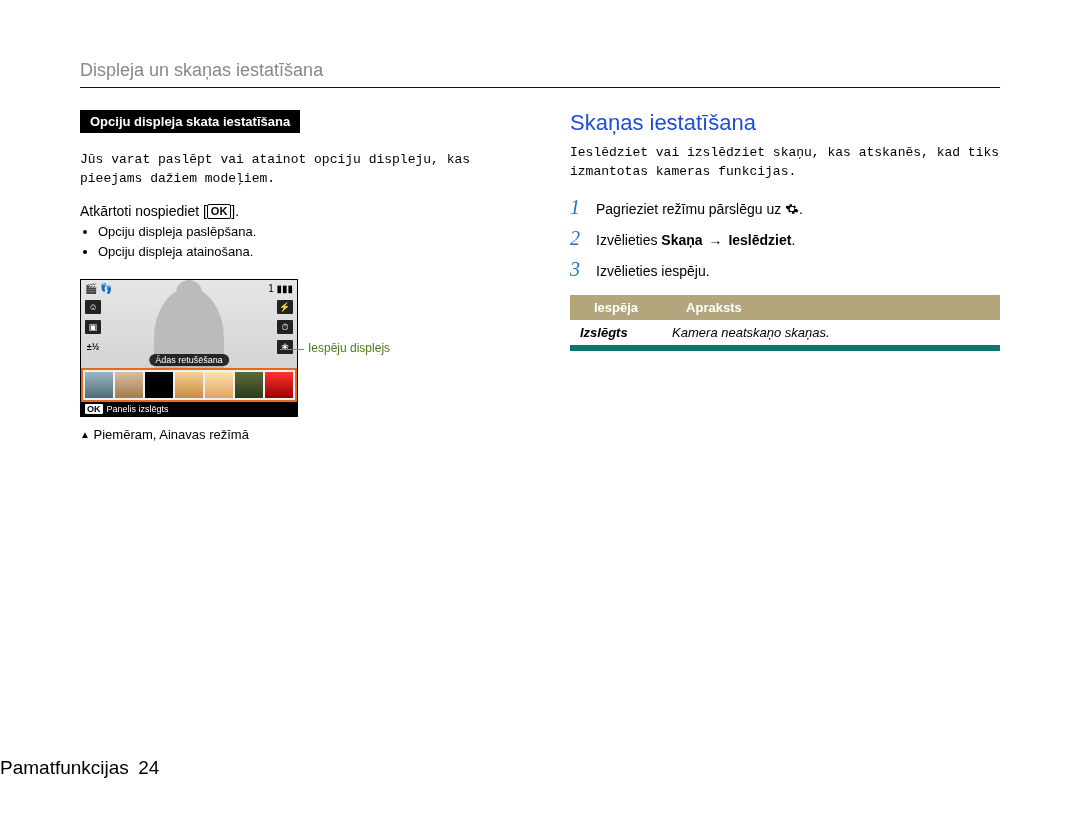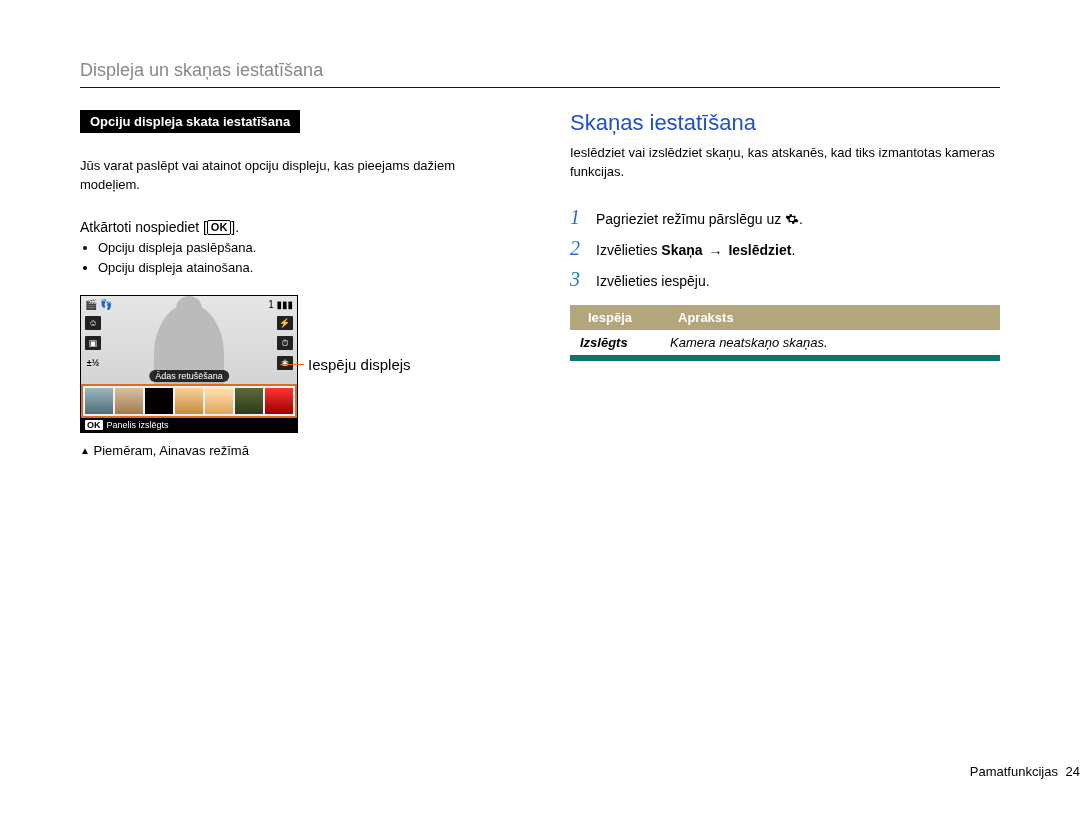--- a/index.html
+++ b/index.html
@@ -25,23 +25,23 @@
     gap: 60px;
   }
   .col { flex: 1; }
   .black-box-heading {
     background: #000;
     color: #fff;
     display: inline-block;
     padding: 4px 10px;
     font-weight: bold;
     font-size: 13px;
-    margin-bottom: 24px;
-  }
-  .para { line-height: 1.45; margin-bottom: 24px; }
+    margin-bottom: 18px;
+  }
+  .para { line-height: 1.45; margin-bottom: 14px; font-family: Liberation Mono, monospace; }
   .sub-instruction { font-size: 14px; margin-bottom: 3px; }
   .ok-icon {
     display: inline-block;
     border: 1.5px solid #000;
     border-radius: 2px;
     padding: 0 3px;
     font-size: 11px;
     font-weight: bold;
     line-height: 13px;
     vertical-align: 1px;
@@ -124,22 +124,22 @@
   .thumb:nth-child(6){background:linear-gradient(#5d6a3d,#2c3b18);}
   .thumb:nth-child(7){background:linear-gradient(#f33,#900);}
   .cam-bottom {
     background: #000; color: #fff; display: flex; align-items: center;
     padding: 2px 4px; gap: 4px; font-size: 9px;
   }
   .cam-bottom .okbtn {
     background:#fff; color:#000; font-weight:bold; padding:0 2px; border-radius:1px;
   }
   .callout {
-    color: #000000;
-    font-size: 15px;
+    color: #4d7c0f;
+    font-size: 12px;
     position: relative;
   }
   .callout::before{
     content:"";
     position:absolute;
     left:-28px; top:8px;
     width:24px; height:1px;
     background:#e26a1a;
   }
   .caption { font-size: 13px; margin-top: 8px; }
@@ -170,35 +170,35 @@
   table.opt {
     border-collapse: collapse;
     width: 100%;
     margin-top: 14px;
     font-size: 13px;
   }
   table.opt th {
     background: #b3a67c;
     color: #fff;
     text-align: left;
-    padding: 5px 18px;
+    padding: 5px 24px;
     font-weight: bold;
   }
   table.opt td {
     border-bottom: 6px solid #0f766e;
     padding: 5px 10px;
     font-style: italic;
   }
   table.opt td:first-child { font-weight: bold; width: 90px; }
 
   .footer {
     position: absolute;
     bottom: 36px; left: 0; right: 0;
-    text-align: right;
-    font-size: 13px;
+    text-align: left;
+    font-size: 19px;
     color: #000;
   }
   .footer .pg { margin-left: 4px; }
 </style>
 </head>
 <body>
 
 <div class="page-title">Displeja un skaņas iestatīšana</div>
 
 <div class="columns">

